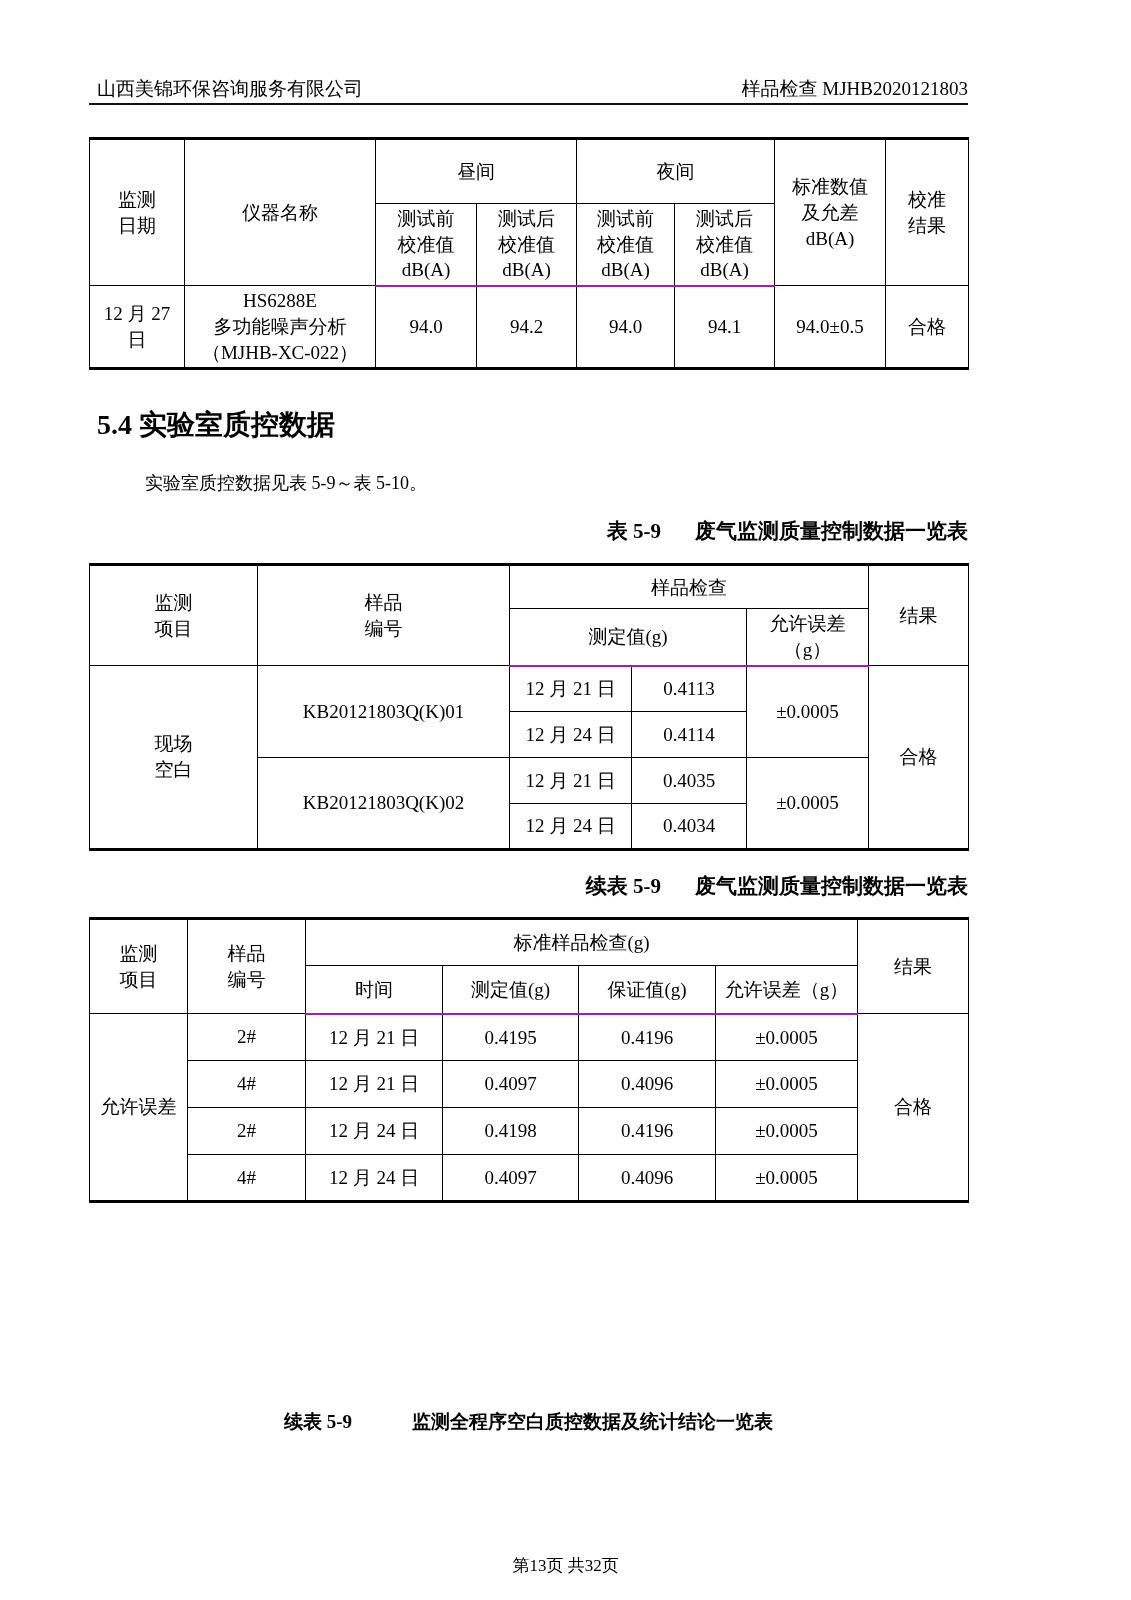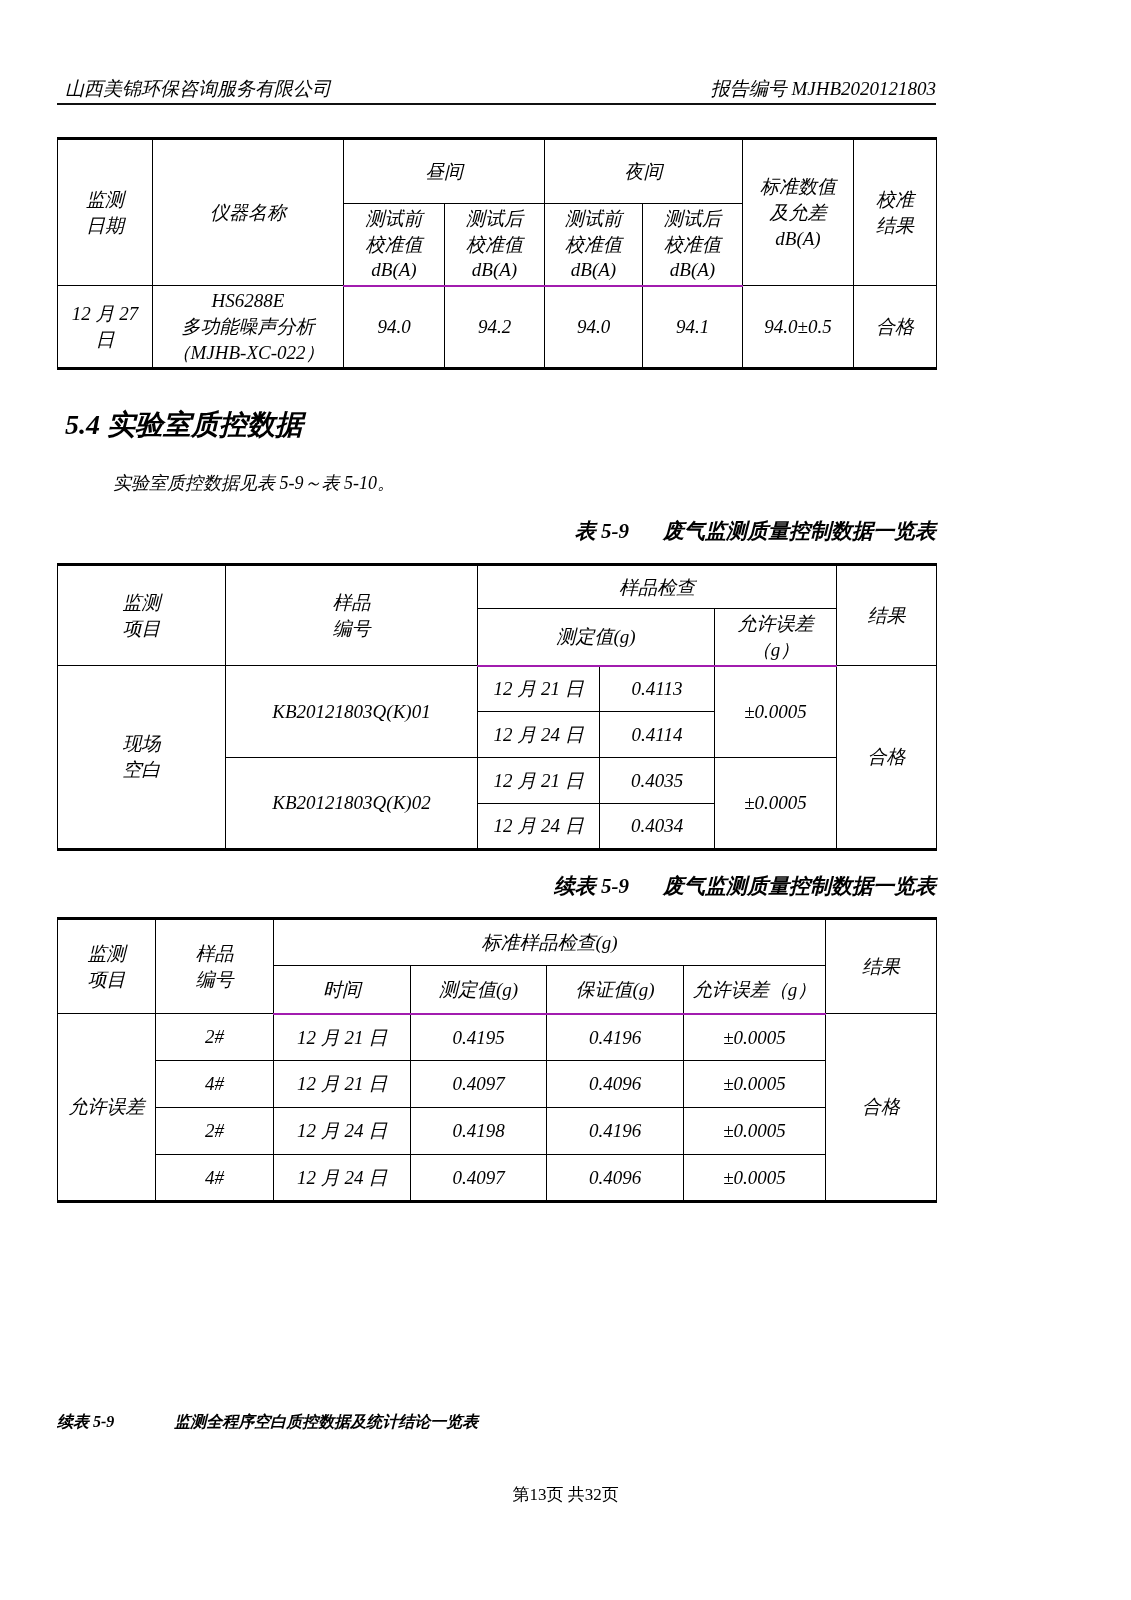--- a/index.html
+++ b/index.html
@@ -7,21 +7,21 @@
   .page {
     position: relative;
     width: 1131px;
     height: 1600px;
     margin: 0 auto;
     background: #ffffff;
     font-family: "Liberation Serif", "DejaVu Serif", serif;
     color: #000000;
     overflow: hidden;
   }
-  .content { margin-left: 57px; width: 879px; font-style: italic; }
+  .content { margin-left: 89px; width: 879px; }
 
   
   .page-header {
     display: flex;
     justify-content: space-between;
     align-items: flex-end;
     margin-top: 78px;
     font-size: 19px;
     line-height: 22px;
   }
@@ -81,45 +81,45 @@
   .t2 tbody td { height: 46px; }
 
   .caption-cont { margin-top: 22px; margin-bottom: 18px; }
 
   .t3 .hr1 th { height: 47px; }
   .t3 .hr2 th { height: 48px; }
   .t3 tbody td { height: 47px; }
 
   .next-table-caption {
     margin-top: 206px;
-    text-align: left;
-    font-size: 16px;
+    text-align: center;
+    font-size: 19px;
     font-weight: bold;
     line-height: 26px;
   }
   .next-table-caption .cap-label { margin-right: 60px; }
 
   .page-footer {
     position: absolute;
-    top: 1483px;
+    top: 1554px;
     left: 0;
     width: 100%;
     text-align: center;
     font-size: 17px;
   }
 </style>
 </head>
 <body>
 
 <div class="page">
   <div class="content">
 
     <div class="page-header">
       <span class="company">山西美锦环保咨询服务有限公司</span>
-      <span class="report-no">报告编号 MJHB2020121803</span>
+      <span class="report-no">样品检查 MJHB2020121803</span>
     </div>
     <div class="header-rule"></div>
 
     <table class="doc-table t1">
       <colgroup>
         <col style="width:95px">
           <col style="width:191px">
           <col style="width:101px">
           <col style="width:100px">
         <col style="width:98px">

